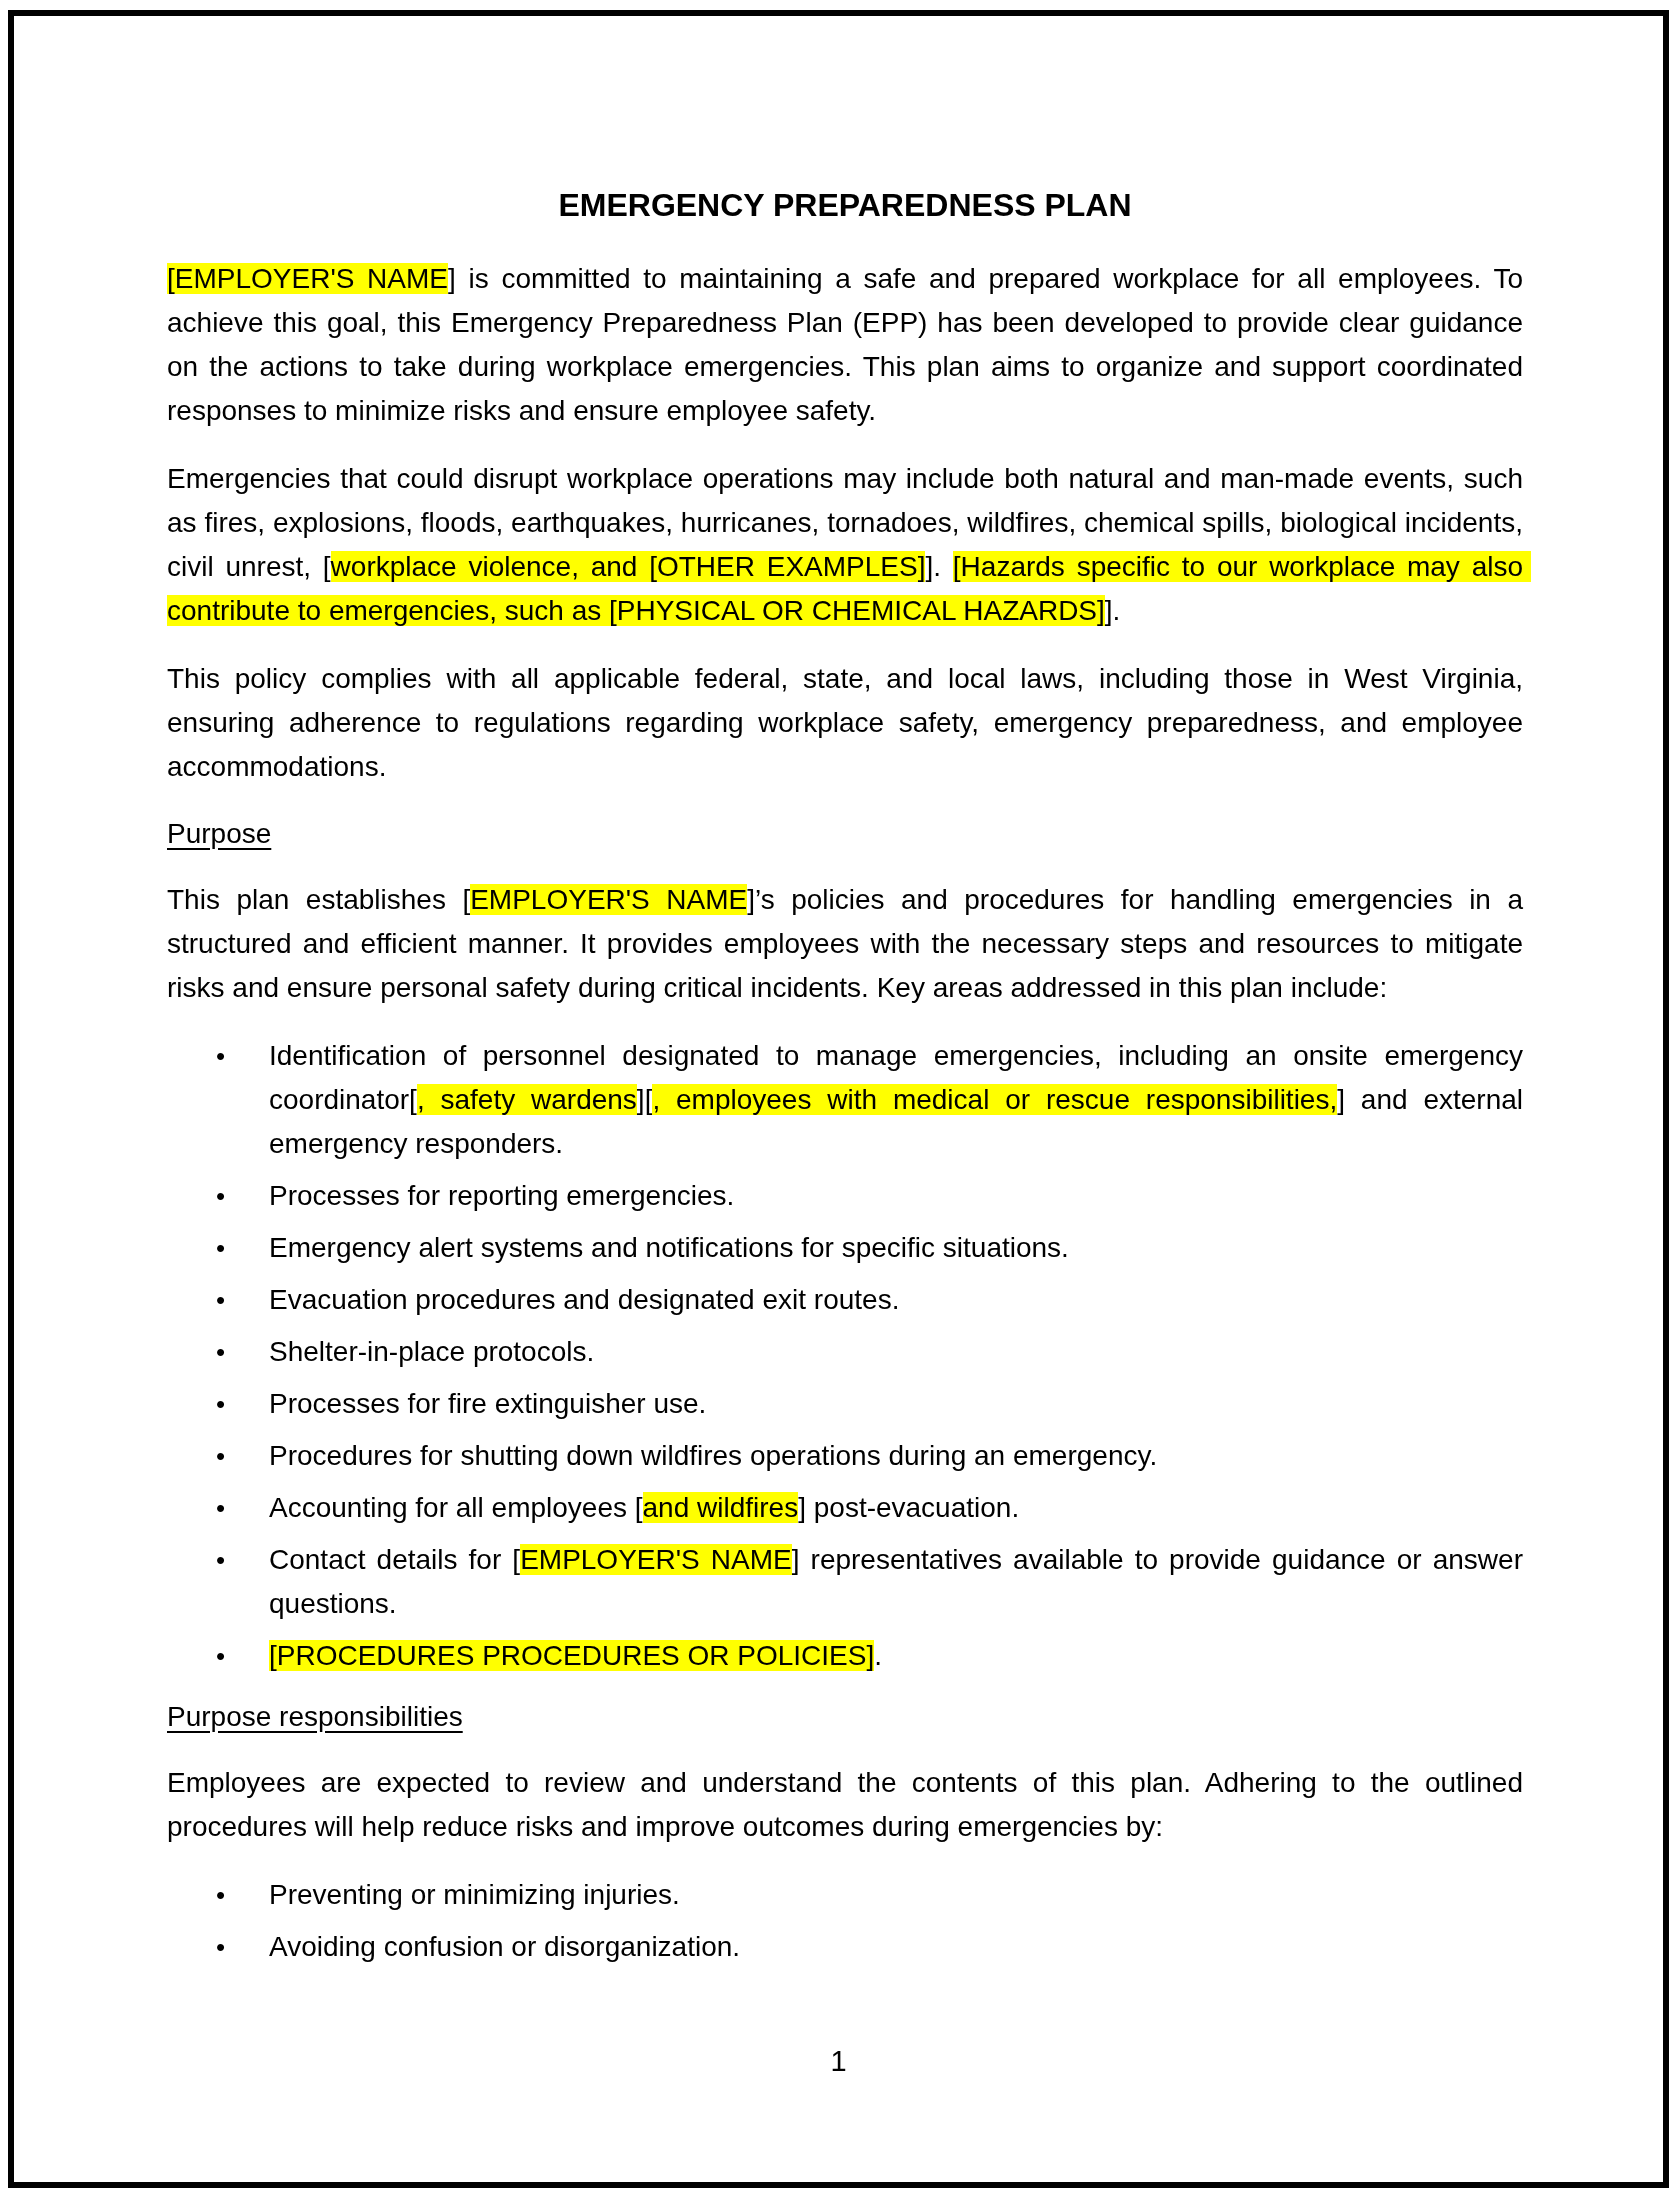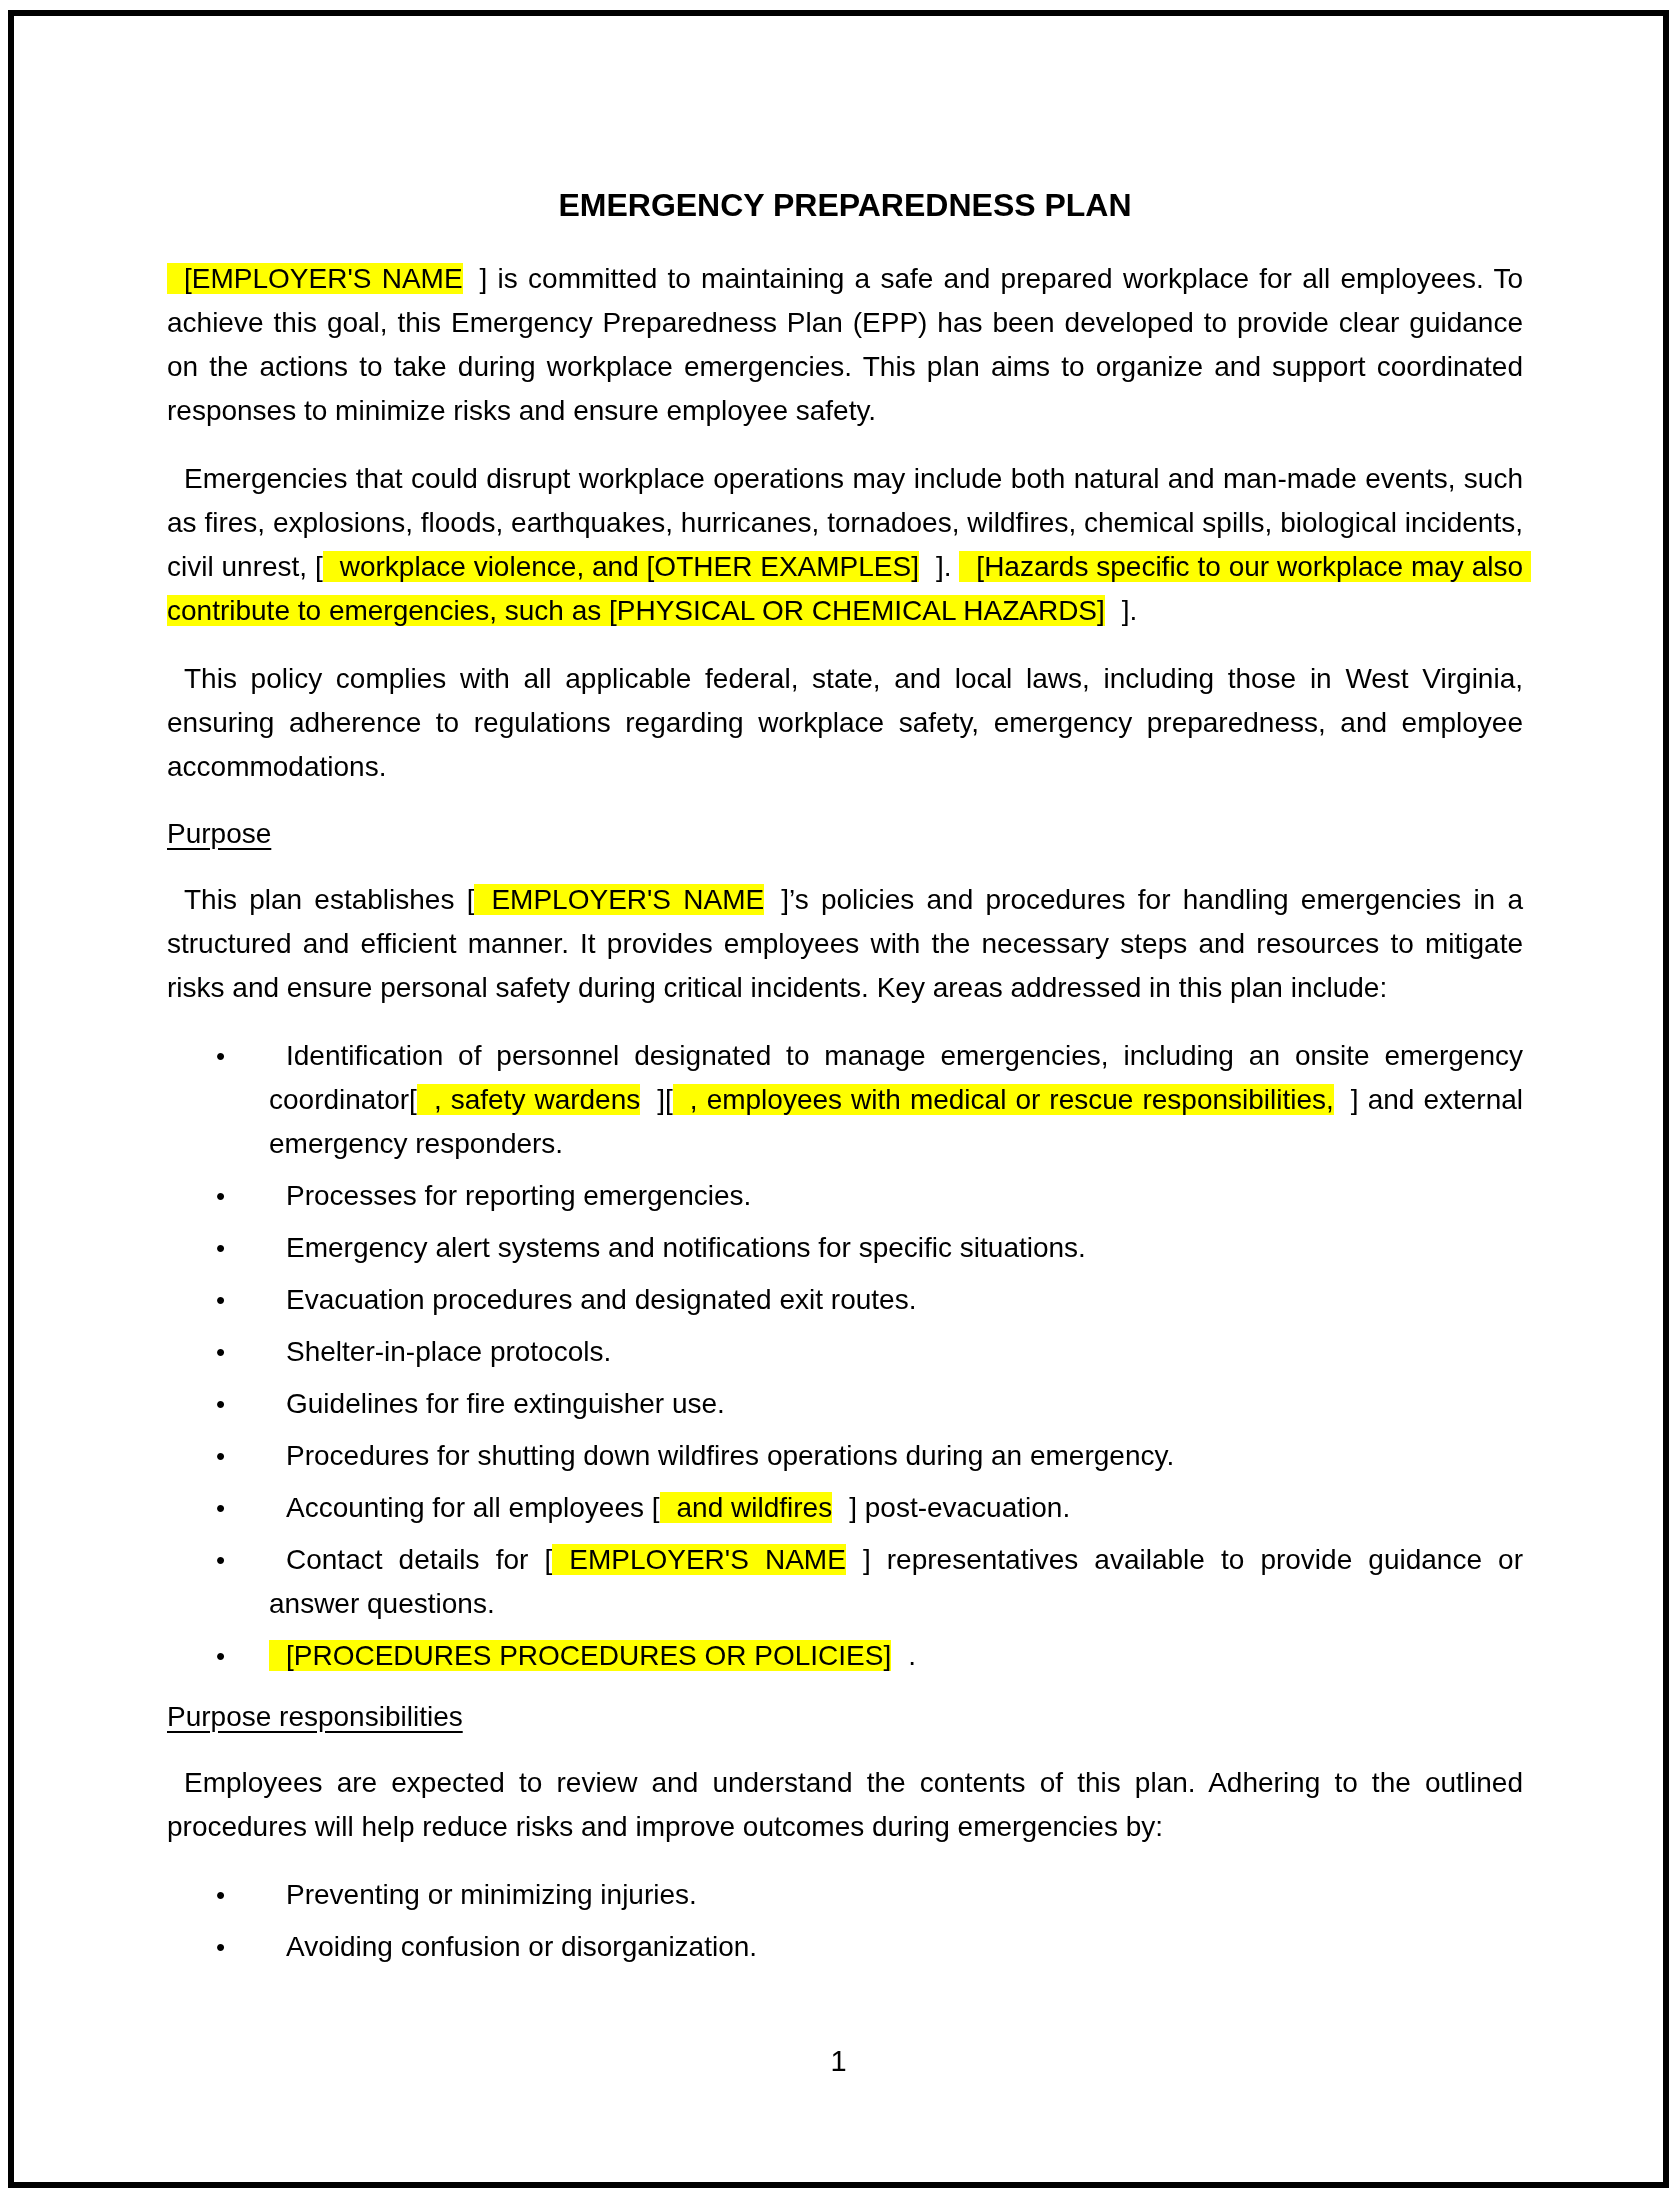--- a/index.html
+++ b/index.html
@@ -46,21 +46,21 @@
     font-weight: normal;
     text-decoration: underline;
     text-underline-offset: 5.3px;
   }
   p.para {
     font-size: 28px;
     line-height: 44px;
     text-align: justify;
     margin: 0 0 24px 0;
   }
-  .run { white-space: pre-wrap; padding-left: 17px; }
+  .run { white-space: pre-wrap; }
   .hl { background: var(--hl, #ffff00); }
   ul.doc-list {
     list-style: none;
     margin: 5.3px 0 17.6px 0;
     padding: 0;
   }
   ul.doc-list li {
     position: relative;
     padding-left: 102px;
     font-size: 28px;
@@ -95,21 +95,21 @@
       <p class="para"><span class="run">Emergencies that could disrupt workplace operations may include both natural and man-made events, such as fires, explosions, floods, earthquakes, hurricanes, tornadoes, wildfires, chemical spills, biological incidents, civil unrest, [</span><span class="run hl">workplace violence, and [OTHER EXAMPLES]</span><span class="run">]. </span><span class="run hl">[Hazards specific to our workplace may also contribute to emergencies, such as [PHYSICAL OR CHEMICAL HAZARDS]</span><span class="run">].</span></p>
       <p class="para"><span class="run">This policy complies with all applicable federal, state, and local laws, including those in West Virginia, ensuring adherence to regulations regarding workplace safety, emergency preparedness, and employee accommodations.</span></p>
       <div class="heading heading-underline">Purpose</div>
       <p class="para"><span class="run">This plan establishes [</span><span class="run hl">EMPLOYER'S NAME</span><span class="run">]’s policies and procedures for handling emergencies in a structured and efficient manner. It provides employees with the necessary steps and resources to mitigate risks and ensure personal safety during critical incidents. Key areas addressed in this plan include:</span></p>
       <ul class="doc-list">
         <li><span class="bullet">•</span><span class="run">Identification of personnel designated to manage emergencies, including an onsite emergency coordinator[</span><span class="run hl">, safety wardens</span><span class="run">][</span><span class="run hl">, employees with medical or rescue responsibilities,</span><span class="run">] and external emergency responders.</span></li>
         <li><span class="bullet">•</span><span class="run">Processes for reporting emergencies.</span></li>
         <li><span class="bullet">•</span><span class="run">Emergency alert systems and notifications for specific situations.</span></li>
         <li><span class="bullet">•</span><span class="run">Evacuation procedures and designated exit routes.</span></li>
         <li><span class="bullet">•</span><span class="run">Shelter-in-place protocols.</span></li>
-        <li><span class="bullet">•</span><span class="run">Guidelines for fire extinguisher use.</span></li>
+        <li><span class="bullet">•</span><span class="run">Processes for fire extinguisher use.</span></li>
         <li><span class="bullet">•</span><span class="run">Procedures for shutting down wildfires operations during an emergency.</span></li>
         <li><span class="bullet">•</span><span class="run">Accounting for all employees [</span><span class="run hl">and wildfires</span><span class="run">] post-evacuation.</span></li>
         <li><span class="bullet">•</span><span class="run">Contact details for [</span><span class="run hl">EMPLOYER'S NAME</span><span class="run">] representatives available to provide guidance or answer questions.</span></li>
         <li><span class="bullet">•</span><span class="run hl">[PROCEDURES PROCEDURES OR POLICIES]</span><span class="run">.</span></li>
       </ul>
       <div class="heading heading-underline">Purpose responsibilities</div>
       <p class="para"><span class="run">Employees are expected to review and understand the contents of this plan. Adhering to the outlined procedures will help reduce risks and improve outcomes during emergencies by:</span></p>
       <ul class="doc-list">
         <li><span class="bullet">•</span><span class="run">Preventing or minimizing injuries.</span></li>
         <li><span class="bullet">•</span><span class="run">Avoiding confusion or disorganization.</span></li>

